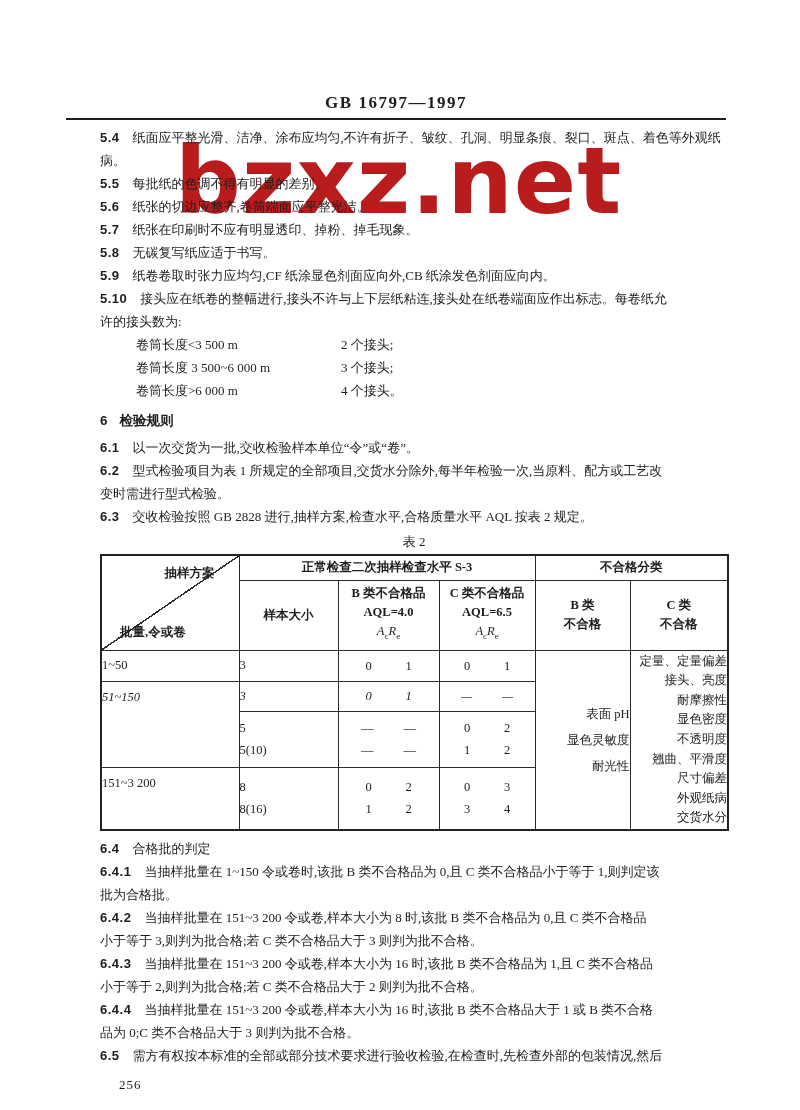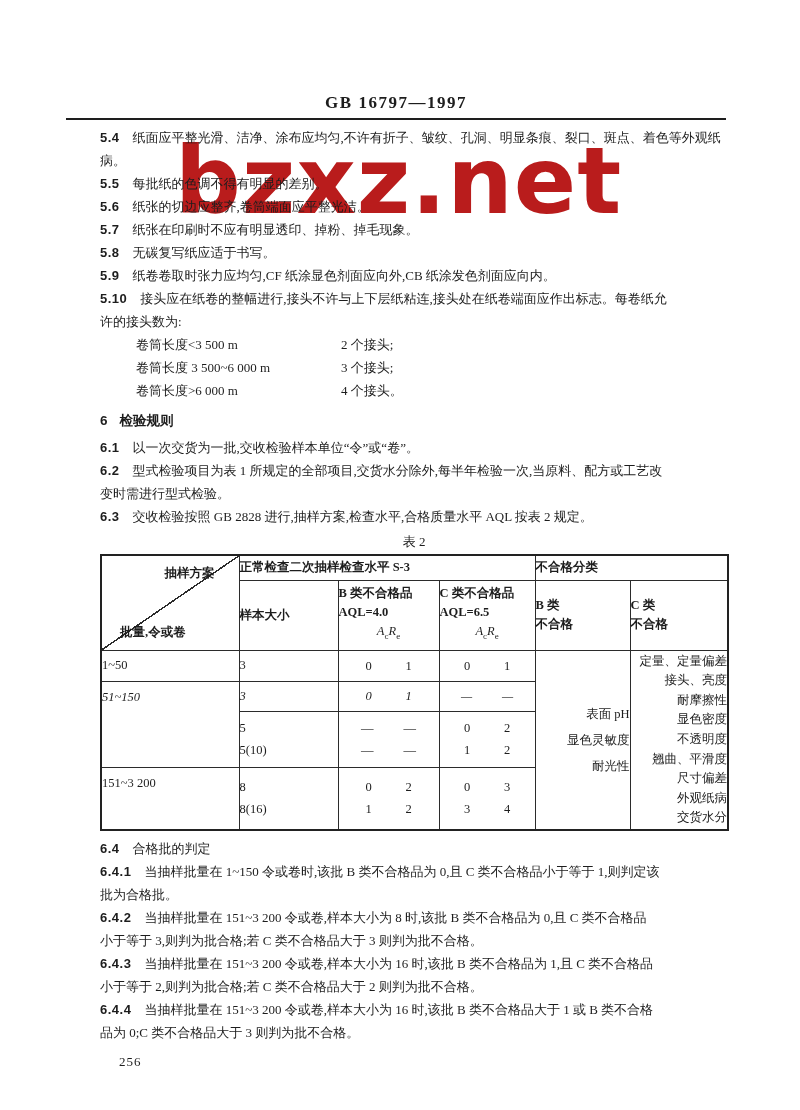--- a/index.html
+++ b/index.html
@@ -45,21 +45,21 @@
     margin-top:2px; font-size:12.5px; color:#1d1d1d;
   }
   table.t2 td { border:1.5px solid #2b2b2b; padding:0; vertical-align:middle; }
   table.t2 { border:2px solid #222; }
   tr.h1 { height:25px; }
   tr.h2 { height:70px; }
   tr.r1 { height:31px; }
   tr.r2 { height:30px;font-style:italic; }
   tr.r3 { height:56px; }
   tr.r4 { height:63px; }
-  .gh, .ch { text-align:left; font-weight:bold; }
+  .gh, .ch { text-align:center; font-weight:bold; }
   .ch div { line-height:19px; }
   .corner {
     position:relative;
     background-image:linear-gradient(to bottom right,
       transparent calc(50% - 1px), #2b2b2b calc(50% - 1px),
       #2b2b2b calc(50% + 0.5px), transparent calc(50% + 0.5px));
     font-weight:bold;
   }
   .corner .ct { position:absolute; top:6px; right:24px; }
   .corner .cb { position:absolute; bottom:6px; left:18px;text-align:right; }
@@ -306,17 +306,20 @@
       <div class="cline">小于等于 3,则判为批合格;若 C 类不合格品大于 3 则判为批不合格。</div>
     </div>
     <div>
       <div class="cline"><span class="cnum">6.4.3</span><span>当抽样批量在 151~3 200 令或卷,样本大小为 16 时,该批 B 类不合格品为 1,且 C 类不合格品</span></div>
       <div class="cline">小于等于 2,则判为批合格;若 C 类不合格品大于 2 则判为批不合格。</div>
     </div>
     <div>
       <div class="cline"><span class="cnum">6.4.4</span><span>当抽样批量在 151~3 200 令或卷,样本大小为 16 时,该批 B 类不合格品大于 1 或 B 类不合格</span></div>
       <div class="cline">品为 0;C 类不合格品大于 3 则判为批不合格。</div>
     </div>
+    <div>
+      <div class="cline"><span class="cnum">6.5</span><span>需方有权按本标准的全部或部分技术要求进行验收检验,在检查时,先检查外部的包装情况,然后</span></div>
+    </div>
 
     <div class="page-num">256</div>
   </div>
 
 </div>
 
 </body></html>

